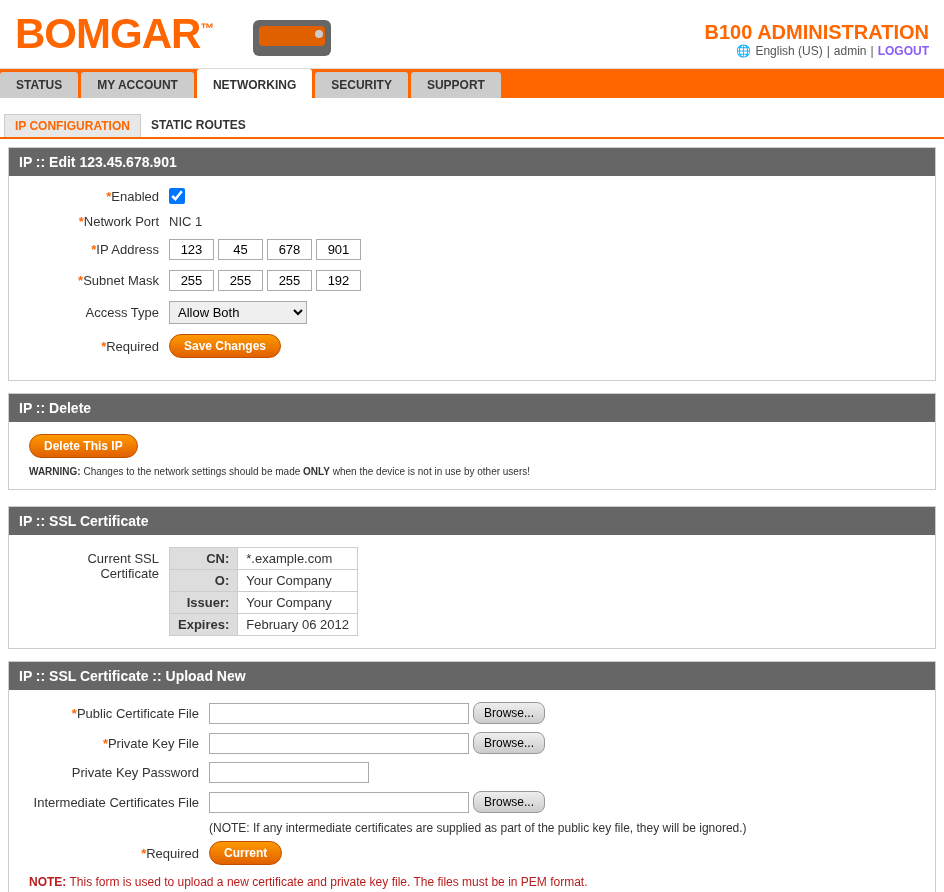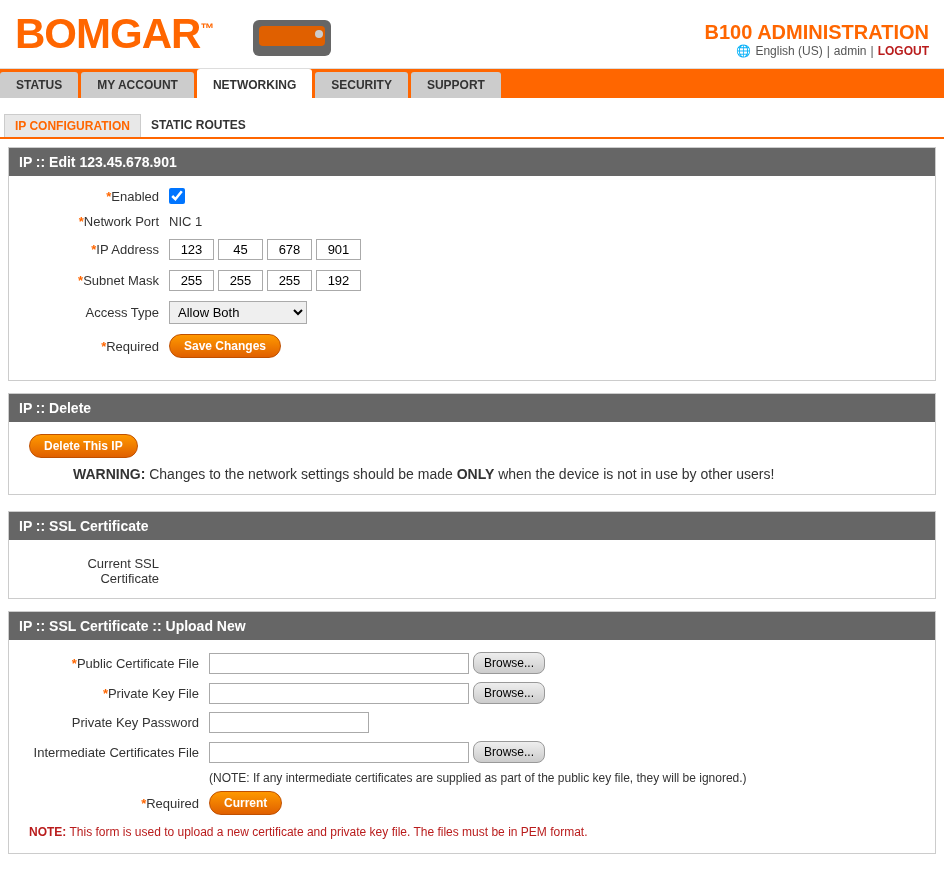--- a/index.html
+++ b/index.html
@@ -5,21 +5,21 @@
     * { box-sizing: border-box; margin: 0; padding: 0; }
     body { font-family: Arial, sans-serif; font-size: 13px; background: #fff; color: #333; width: 944px; }
 
     
     .header { display: flex; align-items: flex-end; justify-content: space-between; padding: 10px 15px; background: #fff; border-bottom: 1px solid #ddd; }
     .logo { color: #f60; font-size: 42px; font-weight: 900; font-family: Arial Black, Arial, sans-serif; letter-spacing: -1px; }
     .logo sup { font-size: 14px; color: #f60; }
     .header-right { text-align: right; }
     .admin-title { color: #f60; font-size: 20px; font-weight: bold; }
     .admin-sub { color: #555; font-size: 12px; display: flex; align-items: center; justify-content: flex-end; gap: 4px; }
-    .logout-link { color: #b91c1c; font-weight: bold; text-decoration: none; }
+    .logout-link { color: #8b5cf6; font-weight: bold; text-decoration: none; }
 
     
     .nav-tabs { background: #f60; display: flex; padding: 0; }
     .nav-tab { background: #ccc; color: #333; font-size: 12px; font-weight: bold; padding: 6px 16px; margin-right: 3px; cursor: pointer; border-top-left-radius: 3px; border-top-right-radius: 3px; margin-top: 3px; }
     .nav-tab.active { background: #fff; color: #333; margin-top: 0; padding-top: 9px; }
 
     
     .sub-nav { background: #fff; border-bottom: 2px solid #f60; display: flex; padding: 0 4px; margin-top: 16px; }
     .sub-nav-item { font-size: 12px; font-weight: bold; padding: 4px 10px; color: #333; cursor: pointer; }
     .sub-nav-item.active { background: #e8e8e8; border: 1px solid #ccc; border-bottom: none; color: #f60; }
@@ -40,21 +40,21 @@
     .subnet-inputs input { width: 45px; text-align: center; }
     select { border: 1px solid #aaa; padding: 2px 4px; font-size: 13px; }
     .checkbox { width: 16px; height: 16px; }
 
     
     .btn-orange { background: linear-gradient(to bottom, #f90, #e06000); color: #fff; border: 1px solid #c05000; border-radius: 12px; padding: 4px 14px; font-size: 12px; font-weight: bold; cursor: pointer; }
     .btn-browse { background: linear-gradient(to bottom, #eee, #ccc); border: 1px solid #999; padding: 3px 10px; font-size: 12px; cursor: pointer; border-radius: 8px; }
 
     
     .delete-body { padding: 12px 20px; }
-    .warning-text { margin-top: 8px; font-size: 14px; margin-left: 44px; }
+    .warning-text { margin-top: 8px; font-size: 10px; }
 
     
     .ssl-cert-body { padding: 12px 20px; }
     .cert-table { border-collapse: collapse; margin-left: 0; }
     .cert-table td { padding: 3px 8px; font-size: 13px; border: 1px solid #ccc; }
     .cert-table .cert-label { background: #ddd; font-weight: bold; text-align: right; white-space: nowrap; }
     .cert-table .cert-value { background: #fff; }
 
     
     .upload-body { padding: 12px 20px; }
@@ -183,20 +183,40 @@
       <span> when the device is not in use by other users!</span>
     </div>
   </div>
 </div>
 
 <div class="section" style="margin-top:16px;">
   <div class="section-header">IP :: SSL Certificate</div>
   <div class="ssl-cert-body">
     <div class="cert-outer-row">
       <div class="cert-outer-label">Current SSL Certificate</div>
+      <table class="cert-table">
+        <tbody>
+            <tr>
+          <td class="cert-label">CN:</td>
+          <td class="cert-value">*.example.com</td>
+        </tr>
+        <tr>
+          <td class="cert-label">O:</td>
+          <td class="cert-value">Your Company</td>
+        </tr>
+        <tr>
+          <td class="cert-label">Issuer:</td>
+          <td class="cert-value">Your Company</td>
+        </tr>
+        <tr>
+          <td class="cert-label">Expires:</td>
+          <td class="cert-value">February 06 2012</td>
+        </tr>
+      </tbody>
+        </table>
     </div>
   </div>
 </div>
 
 <div class="section">
   <div class="section-header">IP :: SSL Certificate :: Upload New</div>
   <div class="upload-body">
 
     <div class="upload-row">
       <div class="upload-label">

